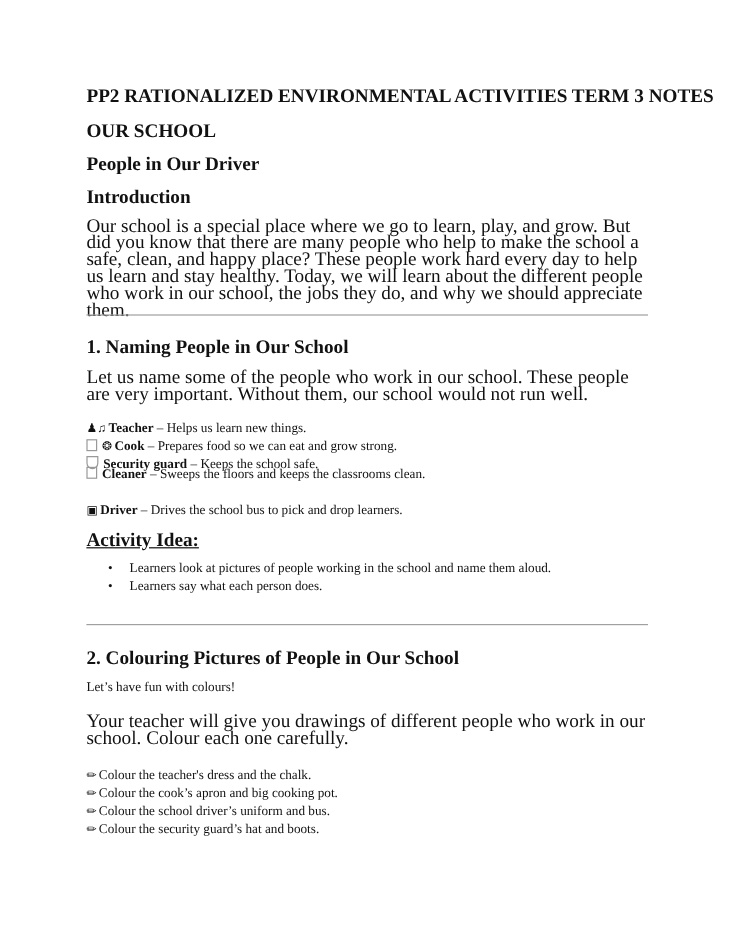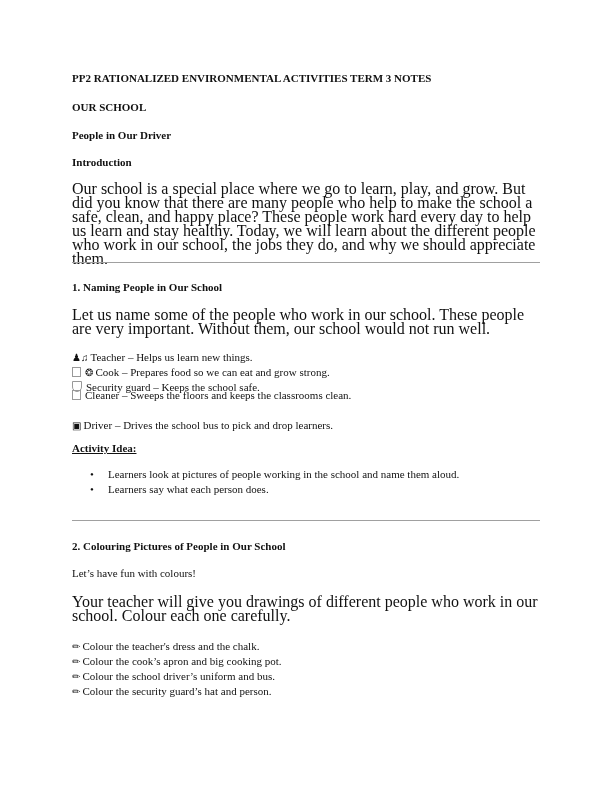--- a/index.html
+++ b/index.html
@@ -1,23 +1,23 @@
 <!DOCTYPE html>
 <html><head>
 <meta charset="utf-8">
 <style>
   html, body { margin: 0; padding: 0; background: #ffffff; }
   body { width: 612px; height: 792px; position: relative; overflow: hidden;
          font-family: "Liberation Serif", serif; color: #111; }
   .page { position: absolute; left: 72px; top: 0; width: 468px; }
-  .h { position: absolute; left: 0; font-weight: bold; font-size: 11px; white-space: nowrap; }
+  .h { position: absolute; left: 0; font-weight: bold; font-size: 16px; white-space: nowrap; }
   .p { position: absolute; left: 0; font-size: 16px; line-height: 14px; width: 470px; }
   .rule { position: absolute; left: 0; width: 468px; height: 0; border-top: 1px solid #a0a0a0; }
   .line { position: absolute; left: 0; font-size: 11px; line-height: 14px; white-space: nowrap; }
-  .line b { font-weight: normal; }
+  .line b { font-weight: bold; }
   .ico { display: inline-block; font-size: 10px; margin-right: 2px; }
   .ico.box { width: 7px; height: 8px; border: 1px solid #999; vertical-align: -1px; margin-right: 4px; font-size: 0; }
   .ico.shield { width: 8px; height: 9px; border: 1px solid #999; border-radius: 0 0 5px 5px; vertical-align: -1px; margin-right: 4px; font-size: 0; }
   .bullet { position: absolute; left: 18px; font-size: 11px; }
   .bullet-text { position: absolute; left: 36px; font-size: 11px; white-space: nowrap; }
 </style>
 </head>
 <body>
 
 <div class="page">
@@ -56,14 +56,14 @@
 
   <div class="rule" style="top:520px;"></div>
 
   <div class="h" style="top:540px;">2. Colouring Pictures of People in Our School</div>
   <div class="line" style="top:566px;">Let’s have fun with colours!</div>
   <div class="p" style="top:595px;">Your teacher will give you drawings of different people who work in our school. Colour each one carefully.</div>
 
   <div class="line" style="top:639px;"><span class="ico">✏</span><span>Colour the teacher's dress and the chalk.</span></div>
   <div class="line" style="top:654px;"><span class="ico">✏</span><span>Colour the cook’s apron and big cooking pot.</span></div>
   <div class="line" style="top:669px;"><span class="ico">✏</span><span>Colour the school driver’s uniform and bus.</span></div>
-  <div class="line" style="top:684px;"><span class="ico">✏</span><span>Colour the security guard’s hat and person.</span></div>
+  <div class="line" style="top:684px;"><span class="ico">✏</span><span>Colour the security guard’s hat and boots.</span></div>
 </div>
 
 </body></html>

